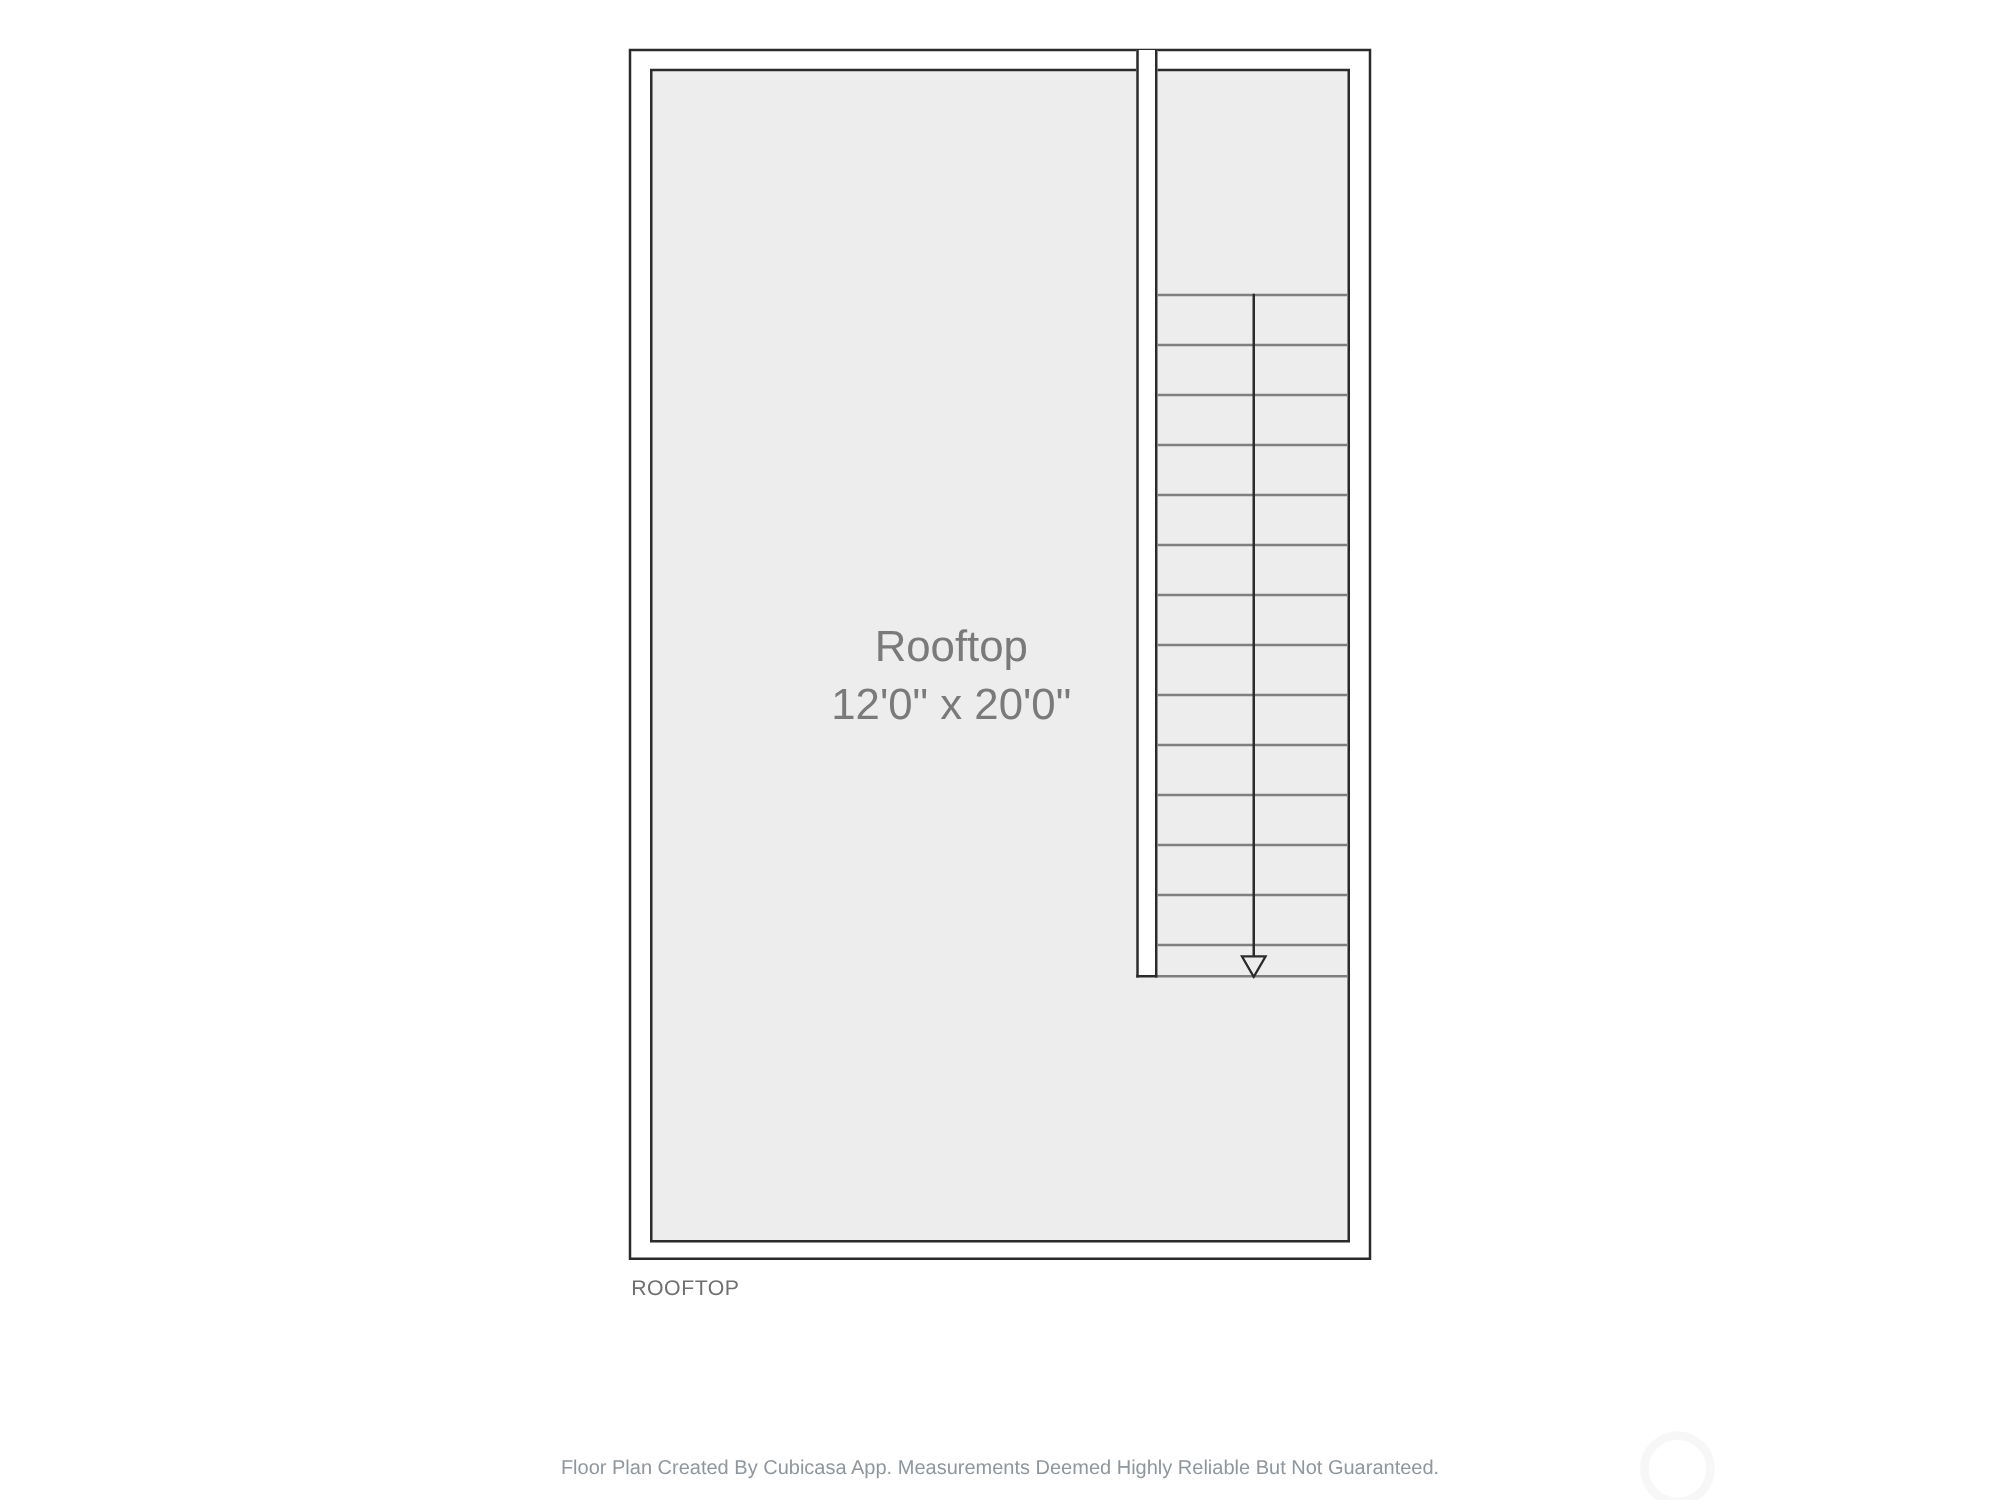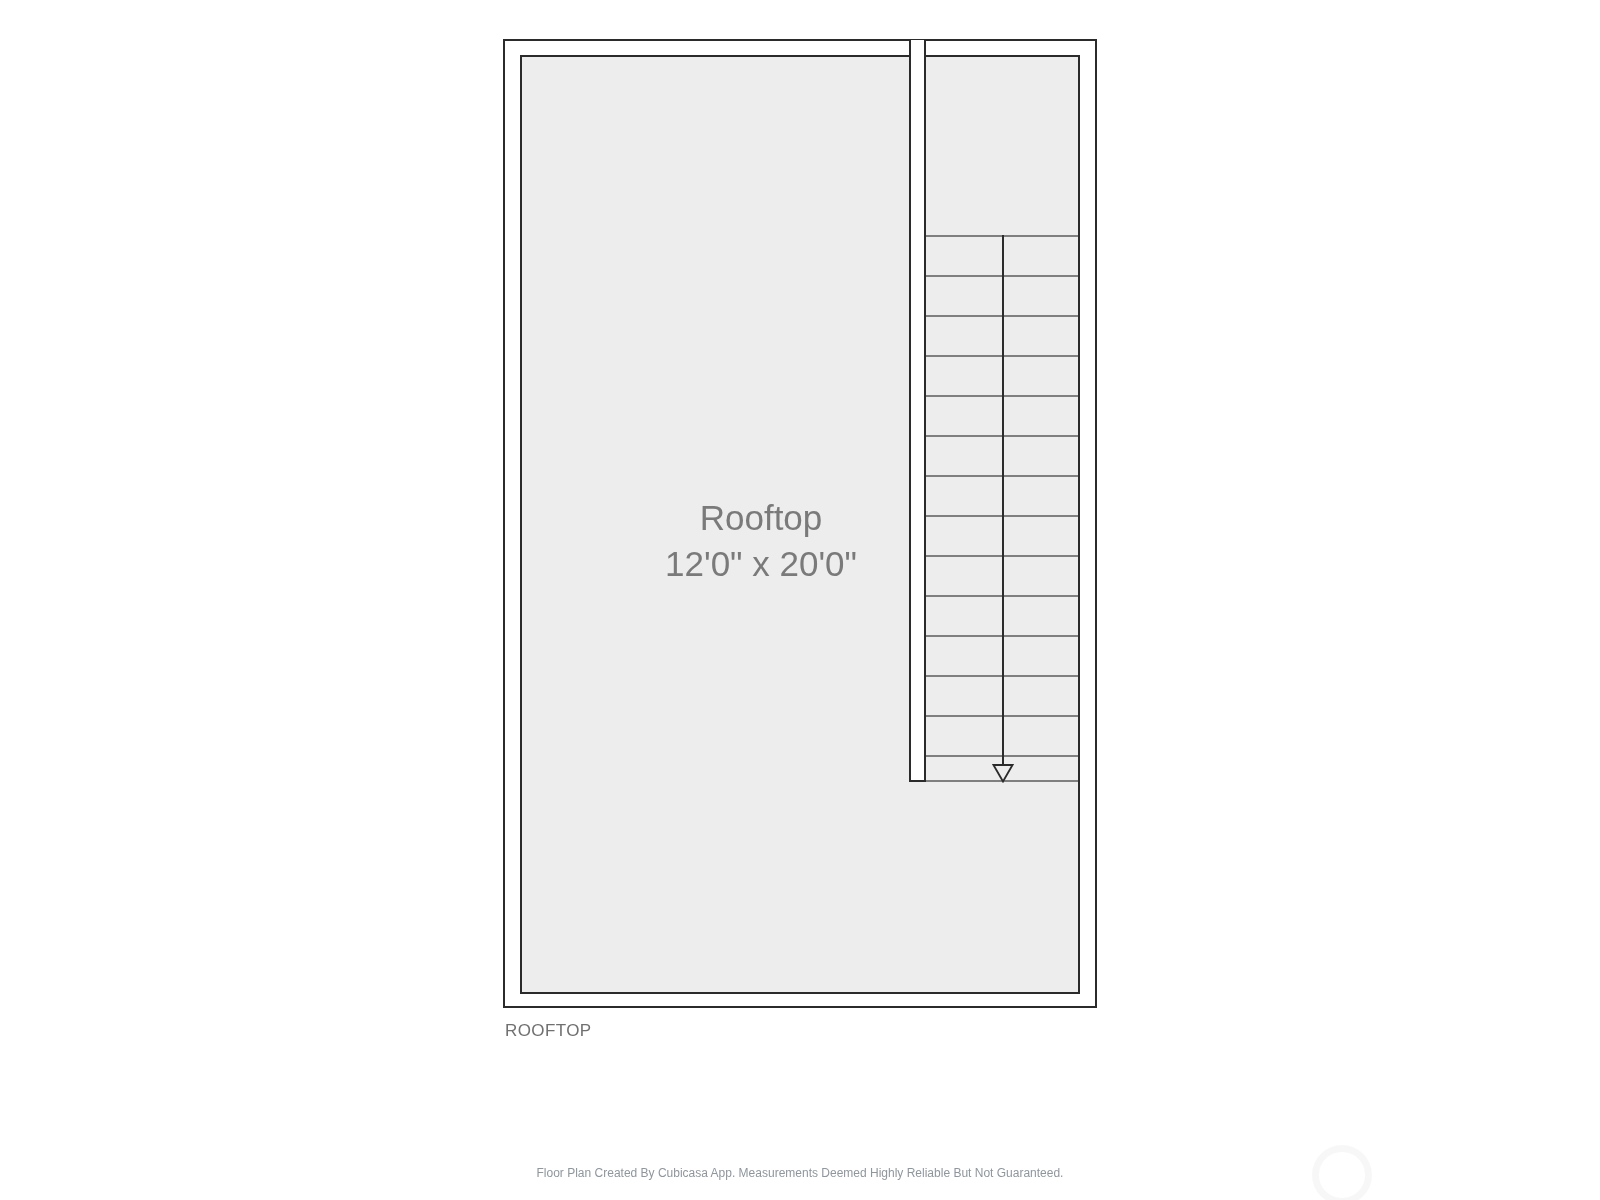--- a/index.html
+++ b/index.html
@@ -107,21 +107,21 @@
     font-size: 17px;
     letter-spacing: 0.4px;
     color: #707070;
   }
   .footer-disclaimer {
     position: absolute;
     left: 0;
     top: 1155px;
     width: 1600px;
     text-align: center;
-    font-size: 12px;
+    font-size: 16px;
     color: #8f969c;
   }
   .watermark {
     position: absolute;
     left: 1312px;
     top: 1134px;
     width: 60px;
     height: 60px;
     border-radius: 50%;
     border: 7px solid rgba(0,0,0,0.03);

